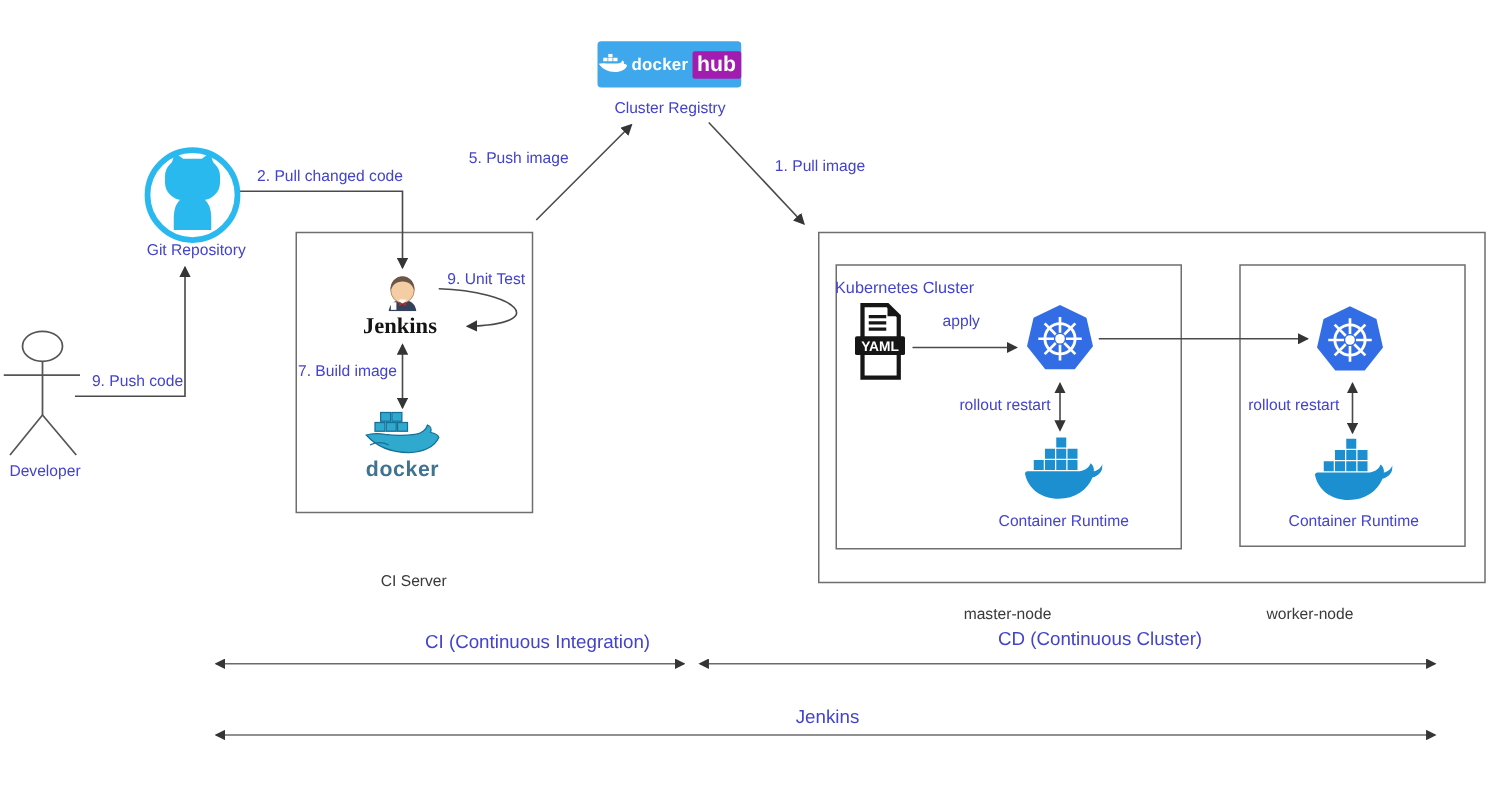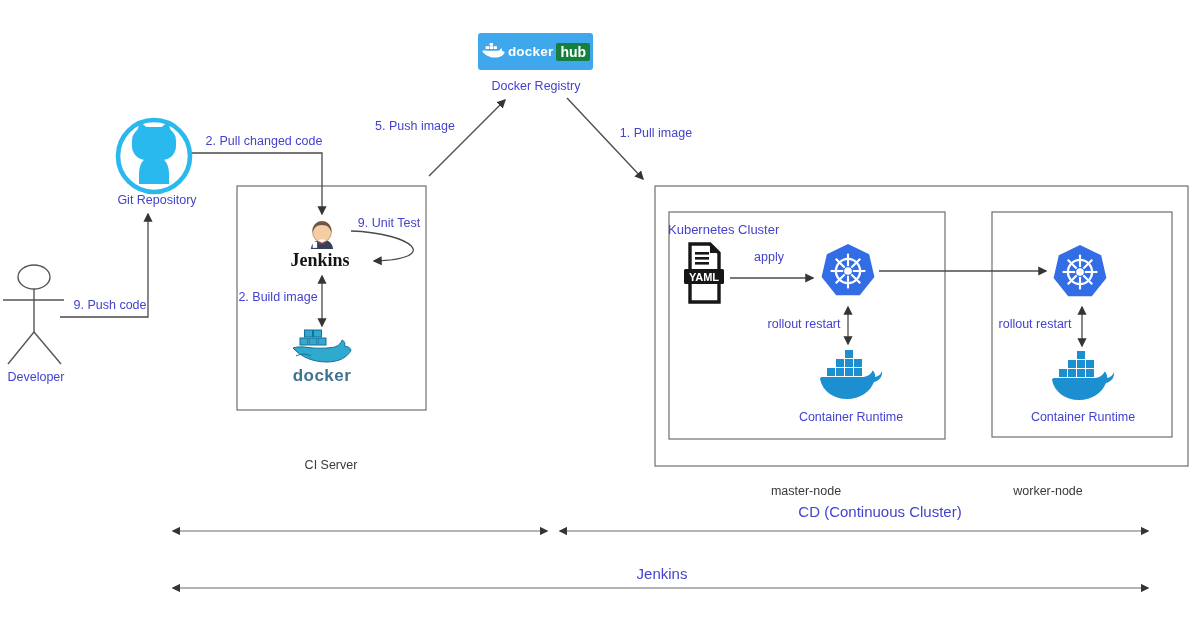--- a/index.html
+++ b/index.html
@@ -15,21 +15,21 @@
   .lbl.kc{font-size:13px;}
   .jenkins-name{position:absolute;transform:translateX(-50%);
        font-family:"Liberation Serif","DejaVu Serif",serif;
        font-weight:bold;font-size:18px;color:#141414;white-space:nowrap;}
   .docker-word{position:absolute;transform:translateX(-50%);
        font-weight:bold;font-size:17px;color:#3f7391;letter-spacing:.5px;}
   .hub-badge{position:absolute;left:478px;top:33px;width:115px;height:37px;
        background:#3fa7eb;border-radius:3px;display:flex;align-items:center;
        justify-content:center;gap:3px;}
   .hub-badge .dw{color:#fff;font-weight:bold;font-size:13.5px;letter-spacing:.2px;}
-  .hub-badge .ht{background:#15803d;color:#fff;font-weight:bold;font-size:14px;
+  .hub-badge .ht{background:#a21caf;color:#fff;font-weight:bold;font-size:17px;
        padding:1px 4px;border-radius:2px;}
 </style>
 </head>
 <body>
 
 <div id="canvas">
 
   <svg id="wires" width="1200" height="630" viewBox="0 0 1200 630">
     <defs>
       <marker id="ah" viewBox="0 0 10 10" refX="8.5" refY="5" markerWidth="7" markerHeight="7" orient="auto-start-reverse">
@@ -195,29 +195,30 @@
                C60.5,27.5 63,25 64,22 C64.5,27 62,31.5 56,33 C52,43 42,50 29,50
                C15,50 4.5,42 2,30 Z"></path>
     </g>
   </svg>
 
   <div class="lbl" style="left:36px;top:370px">Developer</div>
   <div class="lbl" style="left:110px;top:298px">9. Push code</div>
   <div class="lbl" style="left:157px;top:193px">Git Repository</div>
   <div class="lbl" style="left:264px;top:134px">2. Pull changed code</div>
   <div class="lbl" style="left:389px;top:216px">9. Unit Test</div>
-  <div class="lbl" style="left:278px;top:290px">2. Build image</div>
+  <div class="lbl" style="left:278px;top:290px">7. Build image</div>
   <div class="lbl dk" style="left:331px;top:418px">CI Server</div>
   <div class="lbl" style="left:415px;top:119px">5. Push image</div>
-  <div class="lbl" style="left:536px;top:79px">Docker Registry</div>
+  <div class="lbl" style="left:536px;top:79px">Cluster Registry</div>
   <div class="lbl" style="left:656px;top:126px">1. Pull image</div>
   <div class="lbl left kc" style="left:668px;top:190px">Kubernetes Cluster</div>
   <div class="lbl" style="left:769px;top:250px">apply</div>
   <div class="lbl" style="left:804px;top:317px">rollout restart</div>
   <div class="lbl" style="left:851px;top:410px">Container Runtime</div>
   <div class="lbl dk" style="left:806px;top:444px">master-node</div>
   <div class="lbl" style="left:1035px;top:317px">rollout restart</div>
   <div class="lbl" style="left:1083px;top:410px">Container Runtime</div>
   <div class="lbl dk" style="left:1048px;top:444px">worker-node</div>
+  <div class="lbl big" style="left:430px;top:505px">CI (Continuous Integration)</div>
   <div class="lbl big" style="left:880px;top:503px">CD (Continuous Cluster)</div>
   <div class="lbl big" style="left:662px;top:565px">Jenkins</div>
 
 </div>
 
 </body></html>

